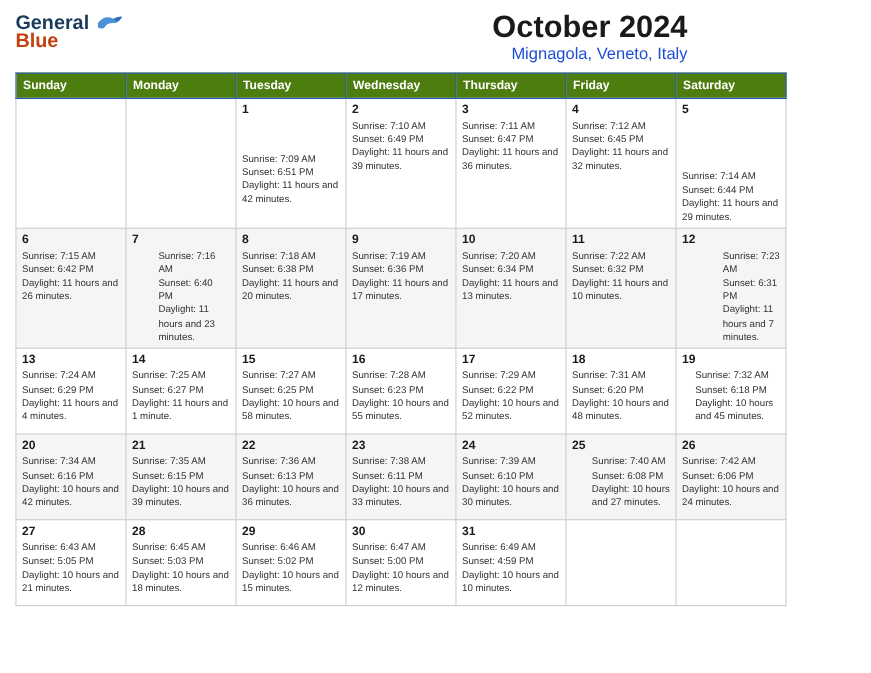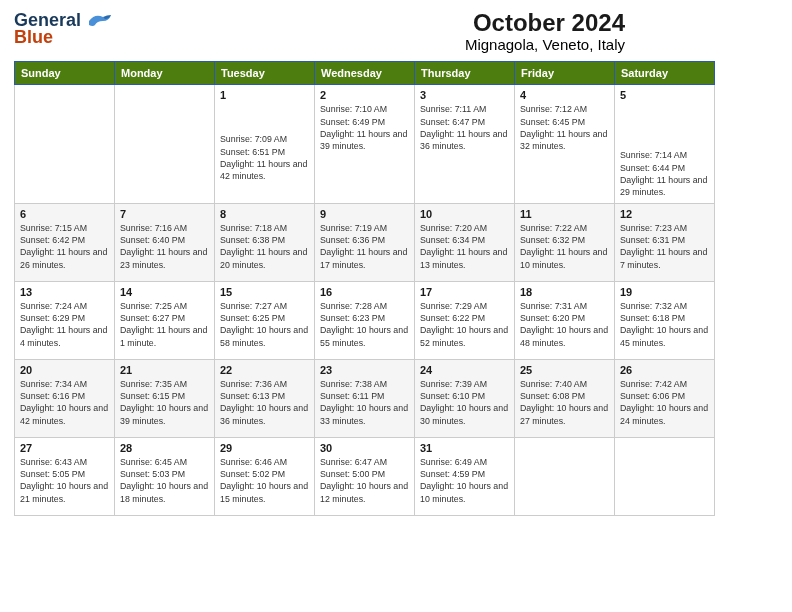--- a/index.html
+++ b/index.html
@@ -29,29 +29,29 @@
     }
     .logo-row {
       display: flex;
       align-items: center;
       gap: 2px;
     }
     .title-block {
       text-align: right;
     }
     .title-block h1 {
-      font-size: 24px;
+      font-size: 28px;
       font-weight: bold;
       color: #1a1a1a;
       line-height: 1.1;
     }
     .title-block h2 {
       font-size: 15px;
       font-weight: normal;
-      color: #000000;
+      color: #1d4ed8;
     }
     .calendar {
       width: 100%;
       border-collapse: collapse;
       font-size: 9.5px;
     }
     .calendar thead tr th {
       background: #4d7c0f;
       color: #fff;
       text-align: left;
@@ -156,21 +156,21 @@
         </tr>
         <tr>
           <td>
             <div class="day-number">6</div>
             <div class="day-detail" style="white-space: pre-line;">Sunrise: 7:15 AM
 Sunset: 6:42 PM
 Daylight: 11 hours and 26 minutes.</div>
           </td>
           <td>
             <div class="day-number">7</div>
-            <div class="day-detail" style="white-space: pre-line;">Sunrise: 7:16 AM
+            <div class="day-detail" style="white-space: pre-line; margin-left: 24px;">Sunrise: 7:16 AM
 Sunset: 6:40 PM
 Daylight: 11 hours and 23 minutes.</div>
           </td>
           <td>
             <div class="day-number">8</div>
             <div class="day-detail" style="white-space: pre-line;">Sunrise: 7:18 AM
 Sunset: 6:38 PM
 Daylight: 11 hours and 20 minutes.</div>
           </td>
           <td>
@@ -186,21 +186,21 @@
 Daylight: 11 hours and 13 minutes.</div>
           </td>
           <td>
             <div class="day-number">11</div>
             <div class="day-detail" style="white-space: pre-line;">Sunrise: 7:22 AM
 Sunset: 6:32 PM
 Daylight: 11 hours and 10 minutes.</div>
           </td>
           <td>
             <div class="day-number">12</div>
-            <div class="day-detail" style="white-space: pre-line;">Sunrise: 7:23 AM
+            <div class="day-detail" style="white-space: pre-line; margin-left: 37px;">Sunrise: 7:23 AM
 Sunset: 6:31 PM
 Daylight: 11 hours and 7 minutes.</div>
           </td>
         </tr>
         <tr>
           <td>
             <div class="day-number">13</div>
             <div class="day-detail" style="white-space: pre-line;">Sunrise: 7:24 AM
 Sunset: 6:29 PM
 Daylight: 11 hours and 4 minutes.</div>
@@ -230,21 +230,21 @@
 Daylight: 10 hours and 52 minutes.</div>
           </td>
           <td>
             <div class="day-number">18</div>
             <div class="day-detail" style="white-space: pre-line;">Sunrise: 7:31 AM
 Sunset: 6:20 PM
 Daylight: 10 hours and 48 minutes.</div>
           </td>
           <td>
             <div class="day-number">19</div>
-            <div class="day-detail" style="white-space: pre-line;">Sunrise: 7:32 AM
+            <div class="day-detail" style="white-space: pre-line; margin-left: 12px;">Sunrise: 7:32 AM
 Sunset: 6:18 PM
 Daylight: 10 hours and 45 minutes.</div>
           </td>
         </tr>
         <tr>
           <td>
             <div class="day-number">20</div>
             <div class="day-detail" style="white-space: pre-line;">Sunrise: 7:34 AM
 Sunset: 6:16 PM
 Daylight: 10 hours and 42 minutes.</div>
@@ -268,21 +268,21 @@
 Daylight: 10 hours and 33 minutes.</div>
           </td>
           <td>
             <div class="day-number">24</div>
             <div class="day-detail" style="white-space: pre-line;">Sunrise: 7:39 AM
 Sunset: 6:10 PM
 Daylight: 10 hours and 30 minutes.</div>
           </td>
           <td>
             <div class="day-number">25</div>
-            <div class="day-detail" style="white-space: pre-line;">Sunrise: 7:40 AM
+            <div class="day-detail" style="white-space: pre-line; margin-left: 18px;">Sunrise: 7:40 AM
 Sunset: 6:08 PM
 Daylight: 10 hours and 27 minutes.</div>
           </td>
           <td>
             <div class="day-number">26</div>
             <div class="day-detail" style="white-space: pre-line;">Sunrise: 7:42 AM
 Sunset: 6:06 PM
 Daylight: 10 hours and 24 minutes.</div>
           </td>
         </tr>

